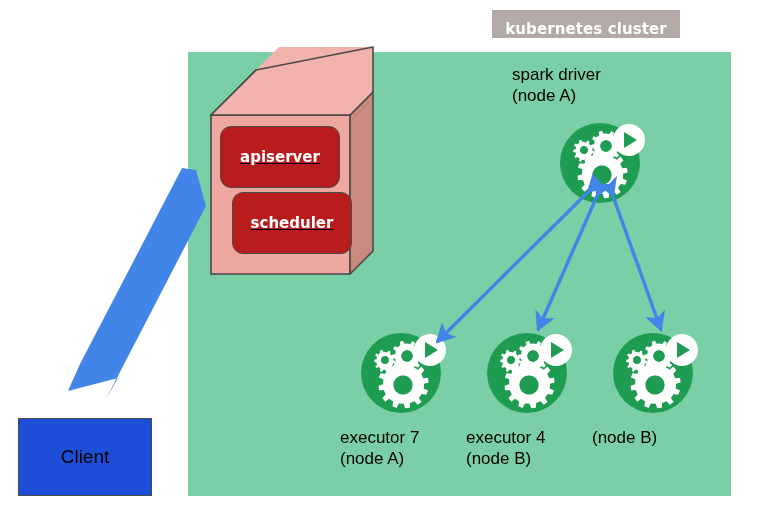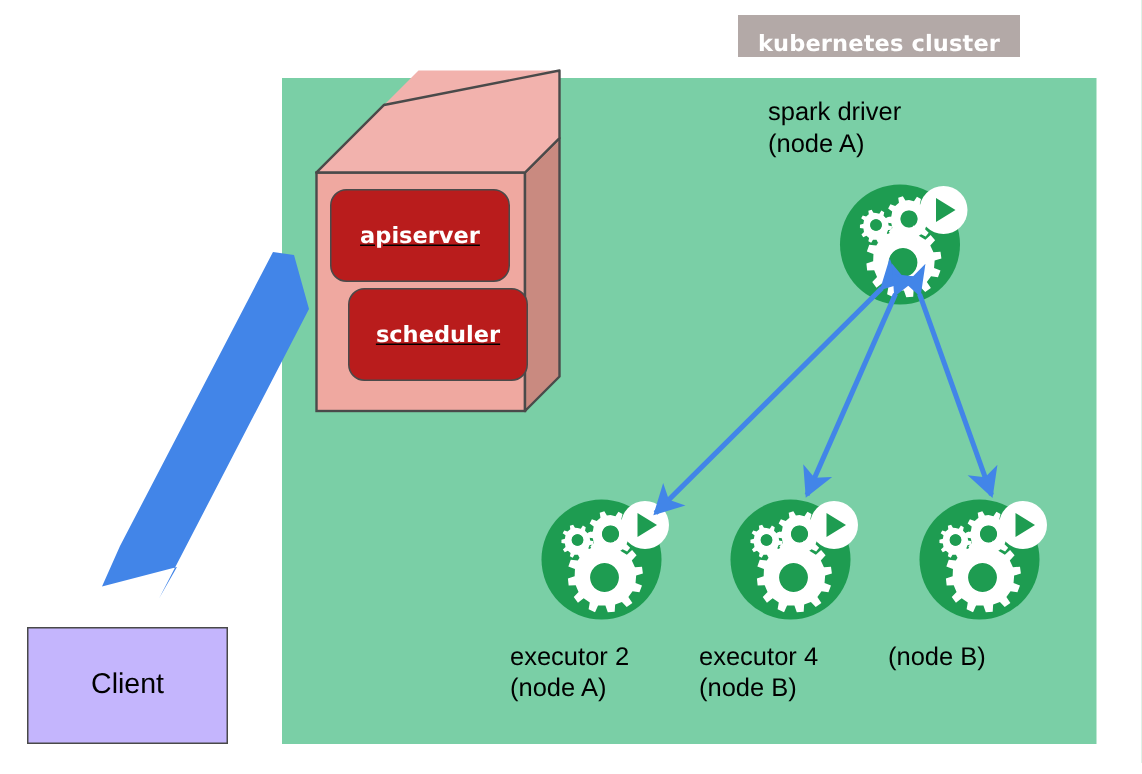--- a/index.html
+++ b/index.html
@@ -55,21 +55,21 @@
     background: #7acfa6;
   }
 
   
   #client-box {
     position: absolute;
     left: 18px;
     top: 418px;
     width: 134px;
     height: 78px;
-    background: #c4b5fd;
+    background: #1d4ed8;
     border: 1.5px solid #494949;
     box-sizing: border-box;
     display: flex;
     align-items: center;
     justify-content: center;
   }
   #client-box .client-label {
     font-size: 19px;
     color: #000000;
     font-family: "Liberation Sans", sans-serif;
@@ -274,21 +274,21 @@
 </div>
 
 <div id="submit-label">spark-submit</div>
 
 <div class="node-label" id="label-driver">
   <div>spark driver</div>
   <div>(node A)</div>
 </div>
 
 <div class="node-label" id="label-exec-0">
-  <div>executor 2</div>
+  <div>executor 7</div>
   <div>(node A)</div>
 </div>
 
 <div class="node-label" id="label-exec-1">
   <div>executor 4</div>
   <div>(node B)</div>
 </div>
 
 <div class="node-label" id="label-exec-2">
   <div>(node B)</div>

